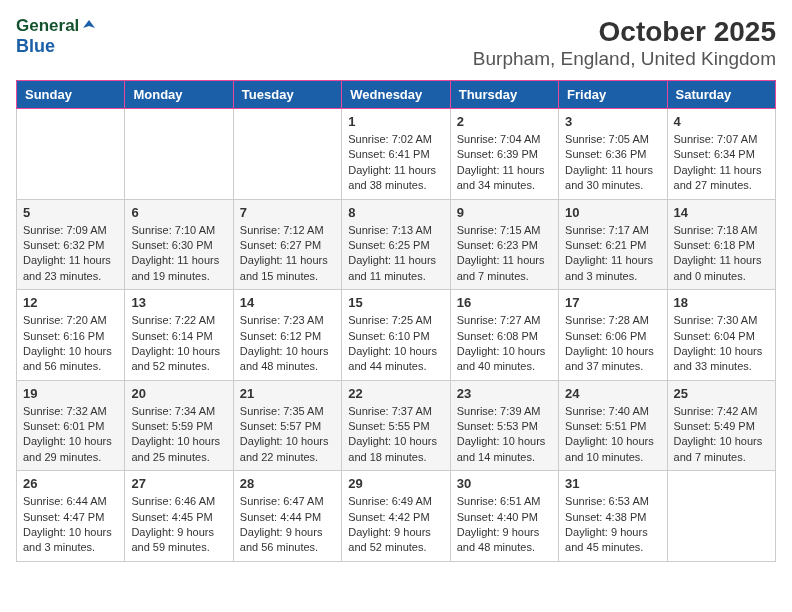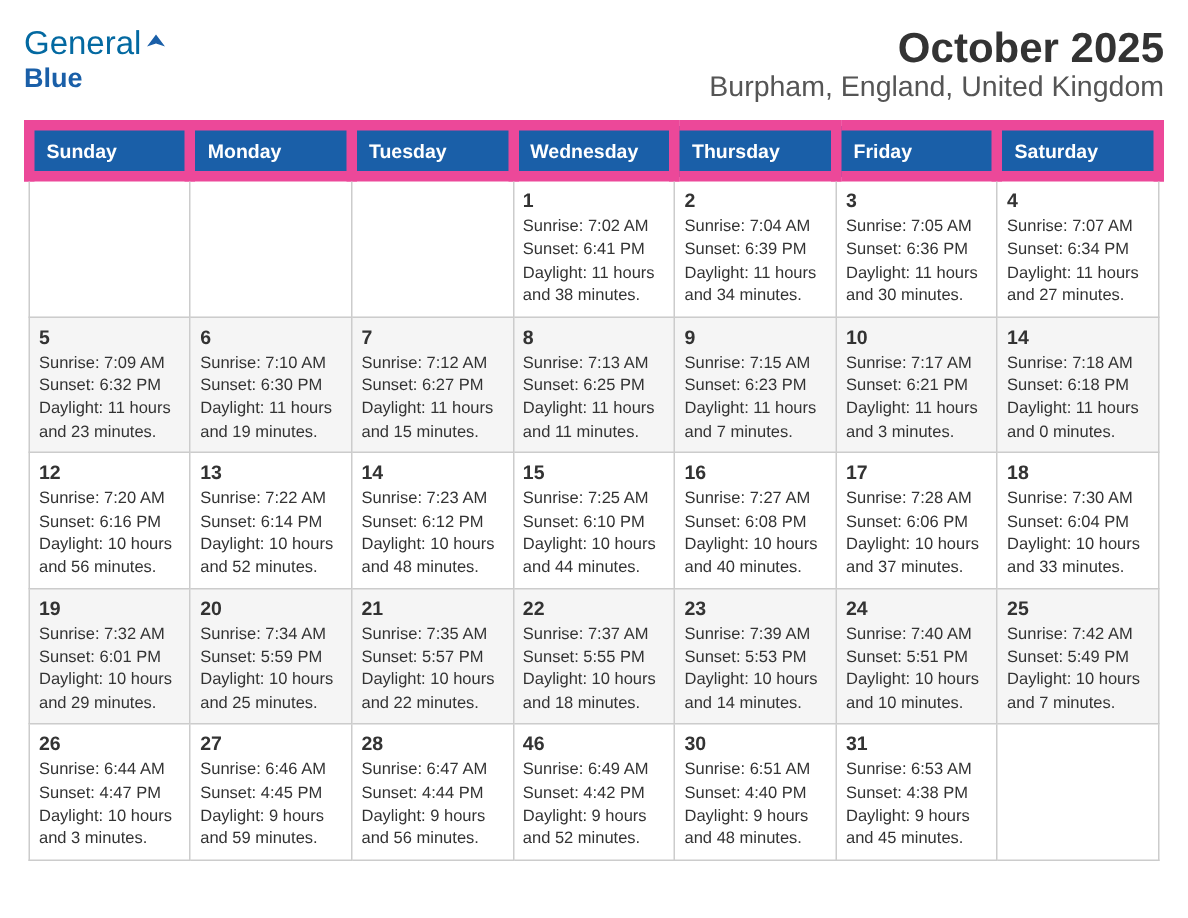--- a/index.html
+++ b/index.html
@@ -41,21 +41,21 @@
       width: 100%;
       border-collapse: collapse;
       border: 1px solid #ccc;
     }
     .calendar th {
       background: #1a5fa8;
       color: #fff;
       text-align: left;
       padding: 6px 8px;
       font-size: 13px;
-      border: 7px solid #ec4899;
+      border: 1px solid #ec4899;
     }
     .calendar td {
       vertical-align: top;
       border: 1px solid #ccc;
       padding: 5px 6px;
       width: 108px;
       min-height: 80px;
       background: #fff;
       font-size: 11px;
       color: #333;
@@ -77,21 +77,21 @@
     .empty-cell {
       background: #f5f5f5;
     }
   </style>
 </head>
 <body>
 
 <div class="header">
   <div class="logo">
     <div class="logo-line">
-      <span style="font-size:22px;font-weight:normal;color:#0369a1;">General</span>
+      <span style="font-size:17px;font-weight:bold;color:#14532d;">General</span>
       <svg width="16" height="16" viewBox="0 0 16 16" style="margin-left:2px;">
         <polygon points="8,2 14,10 8,8 2,10" fill="#1a5fa8"></polygon>
       </svg>
     </div>
     <div>
       <span style="font-size:18px;font-weight:bold;color:#1a5fa8;">Blue</span>
     </div>
   </div>
   <div class="title-block">
     <div class="month-title">October 2025</div>
@@ -230,21 +230,21 @@
         </td>
         <td>
           <span class="day-num">27</span>
           <div class="day-info">Sunrise: 6:46 AM<br>Sunset: 4:45 PM<br>Daylight: 9 hours<br>and 59 minutes.</div>
         </td>
         <td>
           <span class="day-num">28</span>
           <div class="day-info">Sunrise: 6:47 AM<br>Sunset: 4:44 PM<br>Daylight: 9 hours<br>and 56 minutes.</div>
         </td>
         <td>
-          <span class="day-num">46</span>
+          <span class="day-num">29</span>
           <div class="day-info">Sunrise: 6:49 AM<br>Sunset: 4:42 PM<br>Daylight: 9 hours<br>and 52 minutes.</div>
         </td>
         <td>
           <span class="day-num">30</span>
           <div class="day-info">Sunrise: 6:51 AM<br>Sunset: 4:40 PM<br>Daylight: 9 hours<br>and 48 minutes.</div>
         </td>
         <td>
           <span class="day-num">31</span>
           <div class="day-info">Sunrise: 6:53 AM<br>Sunset: 4:38 PM<br>Daylight: 9 hours<br>and 45 minutes.</div>
         </td>

